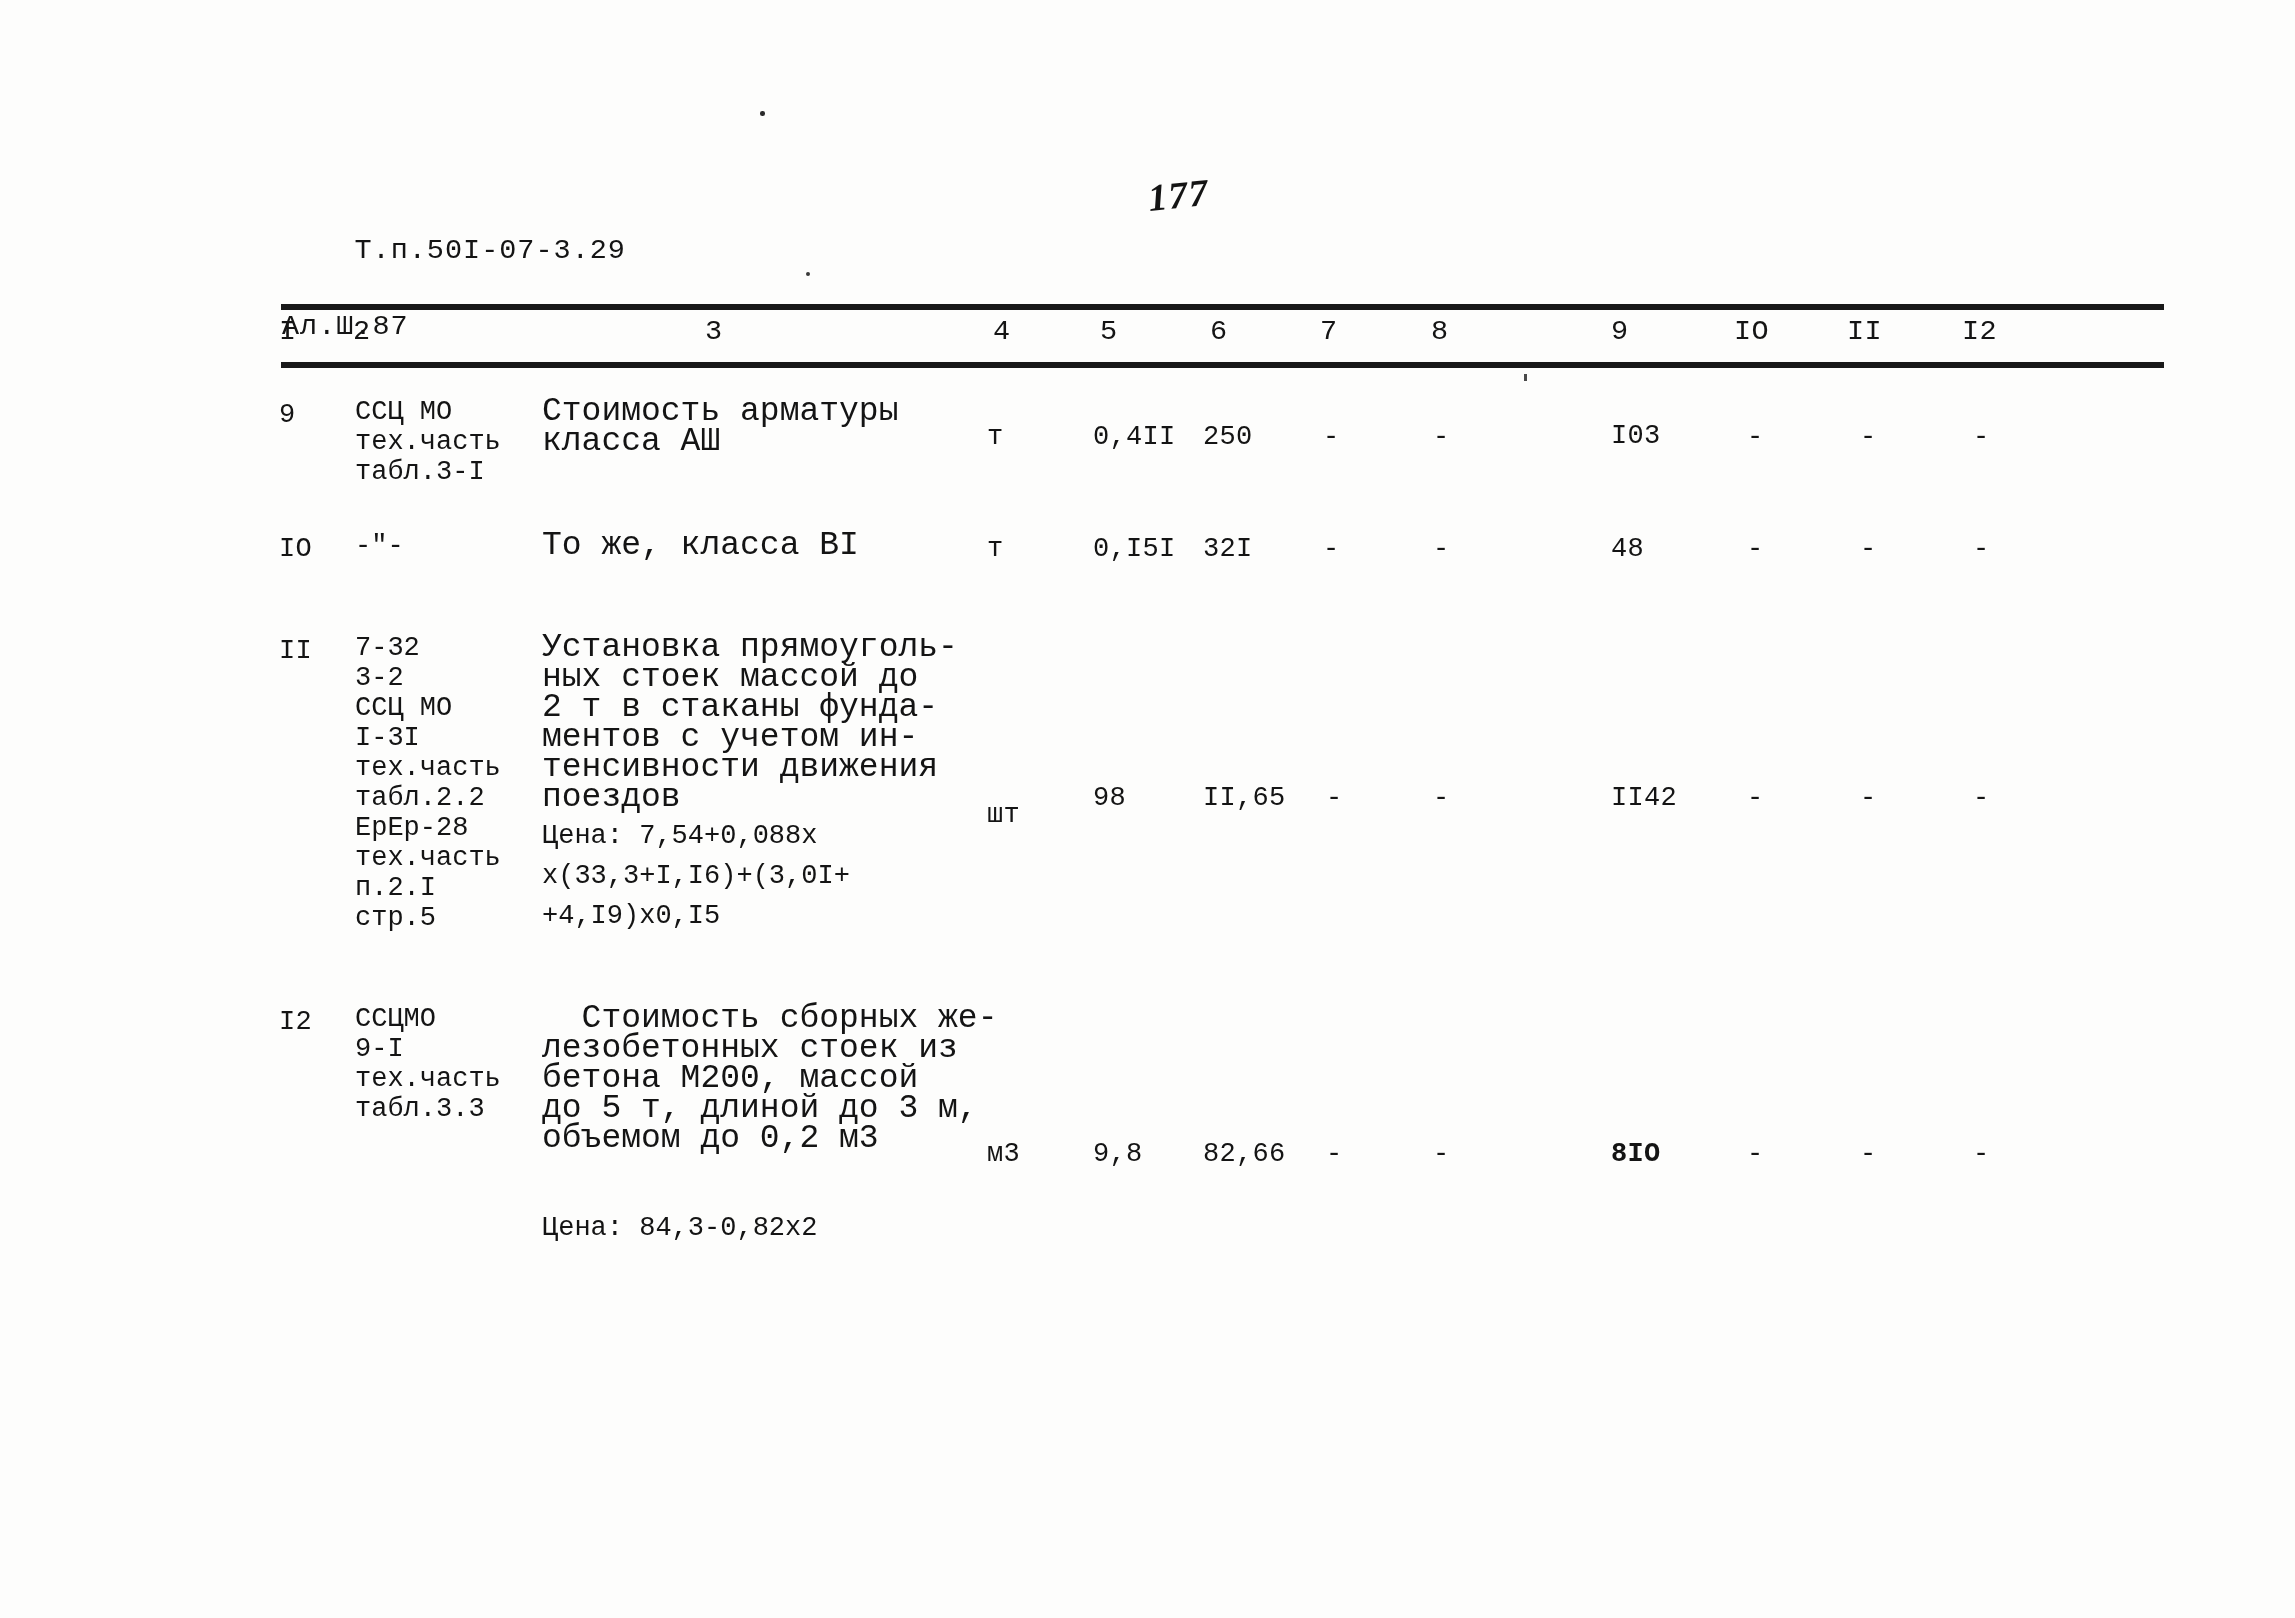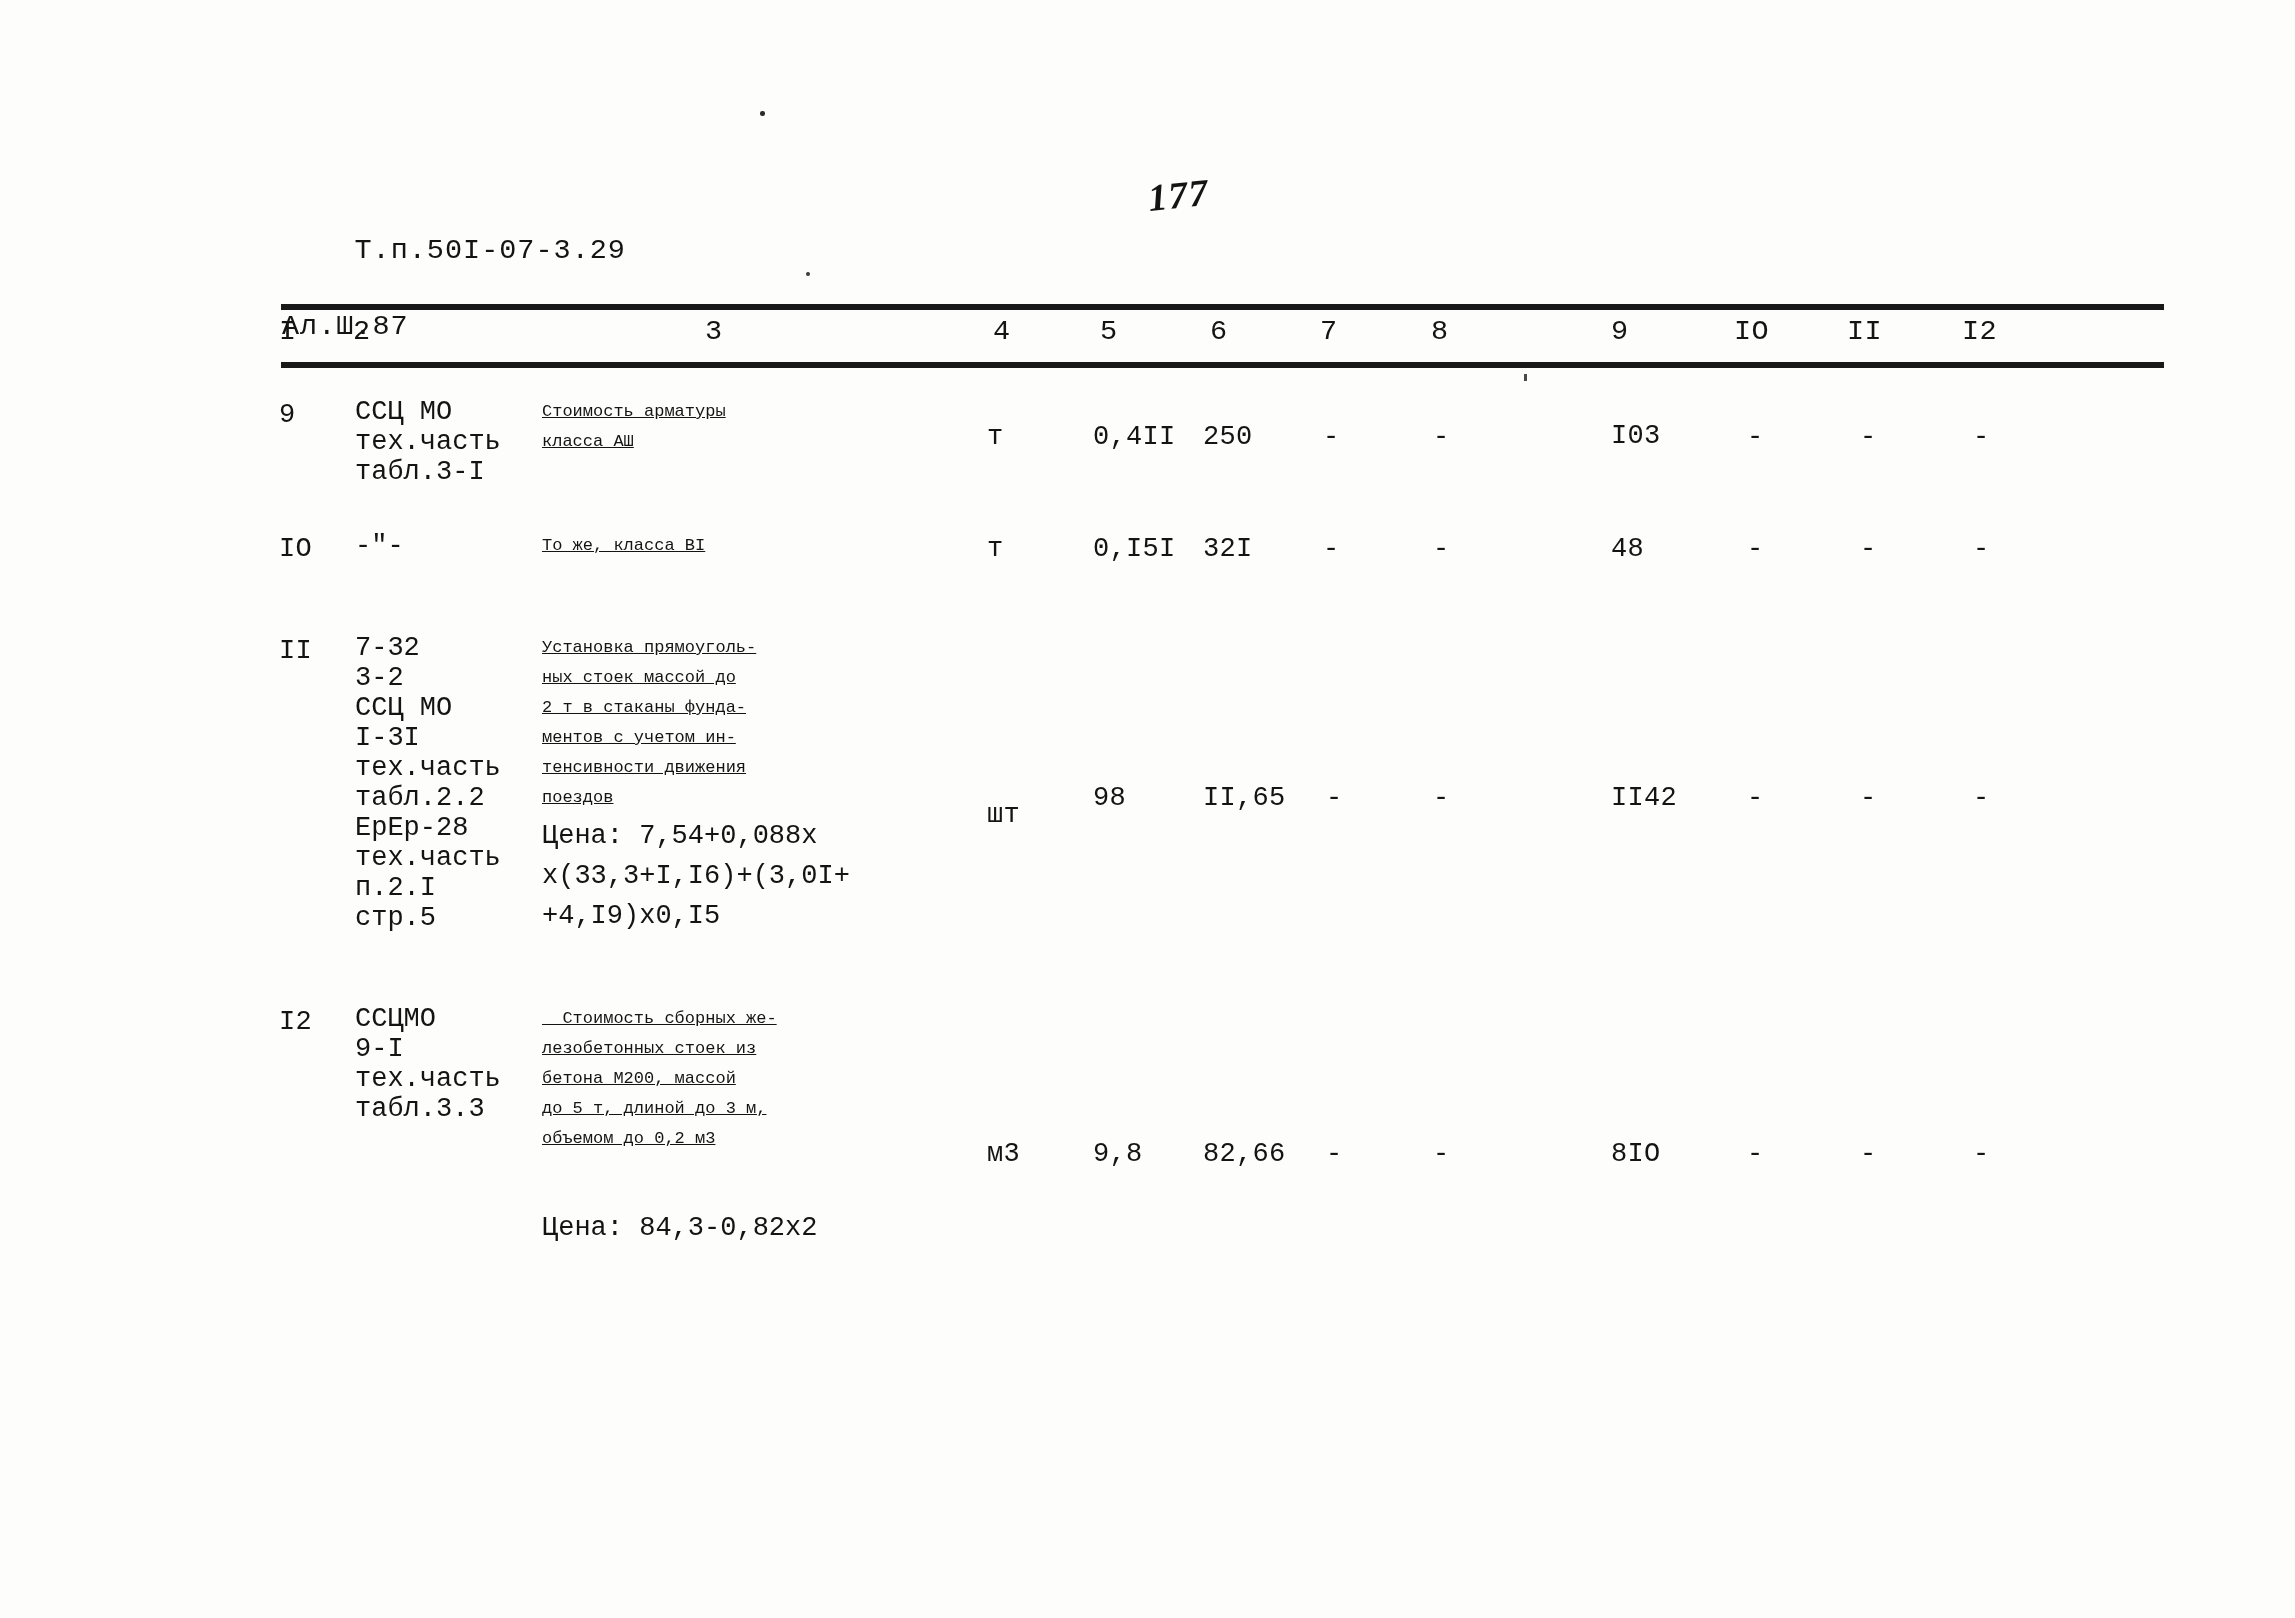--- a/index.html
+++ b/index.html
@@ -139,24 +139,23 @@
   .code-block {
     position: absolute;
     left: 355px;
     font-size: 27px;
     line-height: 30px;
     white-space: pre;
   }
   .desc-block {
     position: absolute;
     left: 542px;
-    font-size: 17px;
+    font-size: 33px;
     line-height: 30px;
     white-space: pre;
-    text-decoration: underline;
   }
   .formula-block {
     position: absolute;
     left: 542px;
     font-size: 27px;
     line-height: 40px;
     white-space: pre;
   }
 </style>
 </head>
@@ -270,21 +269,21 @@
 <span>лезобетонных стоек из</span>
 <span>бетона М200, массой</span>
 <span>до 5 т, длиной до 3 м,</span>
 <span>объемом до 0,2 м3</span></span>
       <span class="formula-block" style="top:1208px;"><span>Цена: 84,3-0,82х2</span></span>
       <span class="cell c4" style="top:1136px;">м3</span>
       <span class="cell c5" style="top:1136px;">9,8</span>
       <span class="cell c6" style="top:1136px;">82,66</span>
       <span class="cell c7" style="top:1136px; left:1326px;">-</span>
       <span class="cell c8" style="top:1136px;">-</span>
-      <span class="cell c9" style="top:1136px;">8IO</span>
+      <span class="cell c9" style="top:1136px;font-weight:bold;">8IO</span>
       <span class="cell c10" style="top:1136px;">-</span>
       <span class="cell c11" style="top:1136px;">-</span>
       <span class="cell c12" style="top:1136px;">-</span>
     </div>
 
   </div>
 </div>
 
 
 </body></html>

